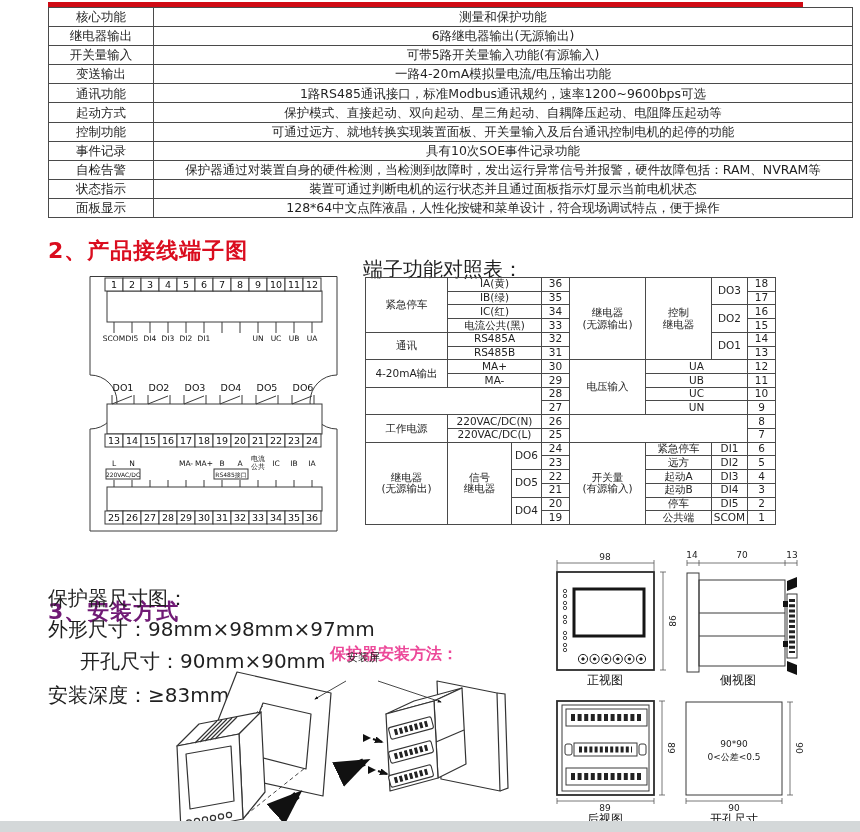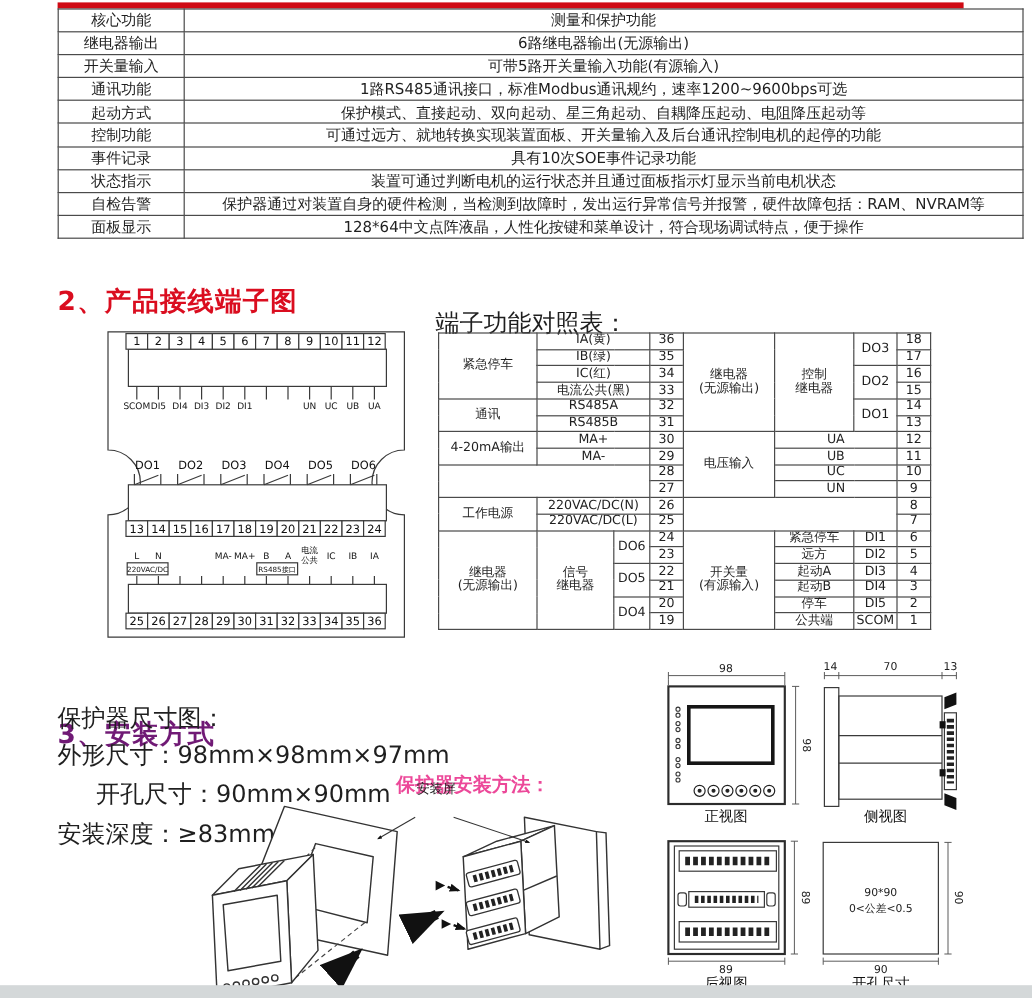--- a/index.html
+++ b/index.html
@@ -67,42 +67,46 @@
       </tr>
       <tr>
         <td class="fl">继电器输出</td>
         <td class="fv">6路继电器输出(无源输出)</td>
       </tr>
       <tr>
         <td class="fl">开关量输入</td>
         <td class="fv">可带5路开关量输入功能(有源输入)</td>
       </tr>
       <tr>
+        <td class="fl">变送输出</td>
+        <td class="fv">一路4-20mA模拟量电流/电压输出功能</td>
+      </tr>
+      <tr>
         <td class="fl">通讯功能</td>
         <td class="fv">1路RS485通讯接口，标准Modbus通讯规约，速率1200~9600bps可选</td>
       </tr>
       <tr>
         <td class="fl">起动方式</td>
         <td class="fv">保护模式、直接起动、双向起动、星三角起动、自耦降压起动、电阻降压起动等</td>
       </tr>
       <tr>
         <td class="fl">控制功能</td>
         <td class="fv">可通过远方、就地转换实现装置面板、开关量输入及后台通讯控制电机的起停的功能</td>
       </tr>
       <tr>
         <td class="fl">事件记录</td>
         <td class="fv">具有10次SOE事件记录功能</td>
       </tr>
       <tr>
+        <td class="fl">自检告警</td>
+        <td class="fv">保护器通过对装置自身的硬件检测，当检测到故障时，发出运行异常信号并报警，硬件故障包括：RAM、NVRAM等</td>
+      </tr>
+      <tr>
         <td class="fl">状态指示</td>
         <td class="fv">装置可通过判断电机的运行状态并且通过面板指示灯显示当前电机状态</td>
-      </tr>
-      <tr>
-        <td class="fl">自检告警</td>
-        <td class="fv">保护器通过对装置自身的硬件检测，当检测到故障时，发出运行异常信号并报警，硬件故障包括：RAM、NVRAM等</td>
       </tr>
       <tr>
         <td class="fl">面板显示</td>
         <td class="fv">128*64中文点阵液晶，人性化按键和菜单设计，符合现场调试特点，便于操作</td>
       </tr>
     </tbody>
   </table>
 
 <div class="abs redh" style="left: 48px; top: 236px; color: rgb(218, 13, 31);">2、产品接线端子图</div>
 

